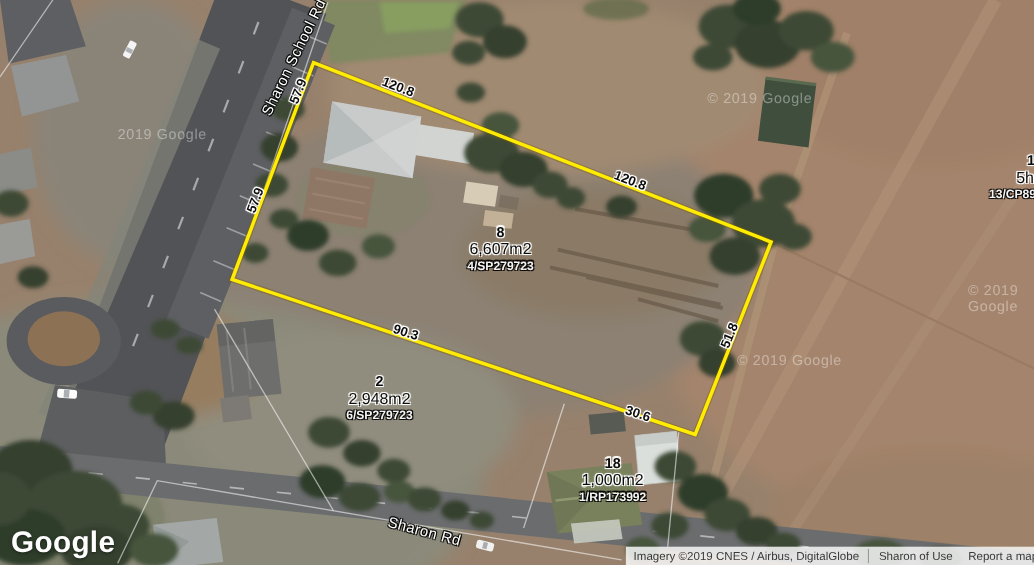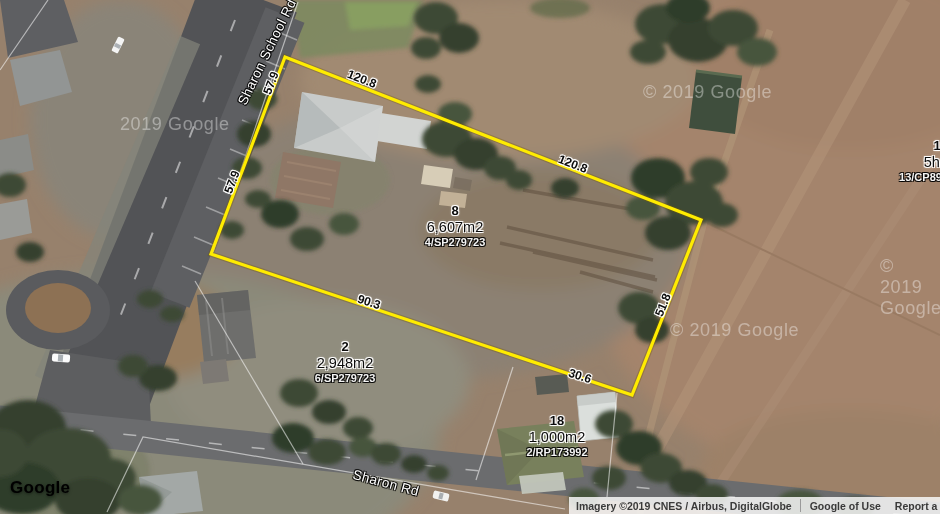--- a/index.html
+++ b/index.html
@@ -15,26 +15,26 @@
                    -1px 1px 0 rgba(0,0,0,.8),1px 1px 0 rgba(0,0,0,.8),0 0 2px rgba(0,0,0,.7);}
   .parcel{position:absolute;text-align:center;line-height:1.15;}
   .parcel .lot {font-size:13px;font-weight:700;display:block;}
   .parcel .area{font-size:14.5px;display:block;}
   .parcel .lot,.parcel .area{color:#0c0c0c;
        text-shadow:-1px -1px 0 rgba(255,255,255,.9),1px -1px 0 rgba(255,255,255,.9),
                    -1px 1px 0 rgba(255,255,255,.9),1px 1px 0 rgba(255,255,255,.9),0 0 3px #fff;}
   .parcel .plan{font-size:11px;font-weight:700;display:block;color:#f4f4f4;
        text-shadow:-1px -1px 0 rgba(0,0,0,.85),1px -1px 0 rgba(0,0,0,.85),
                    -1px 1px 0 rgba(0,0,0,.85),1px 1px 0 rgba(0,0,0,.85);}
-  .wm{position:absolute;font-size:18px;color:rgba(255,255,255,.38);letter-spacing:.6px;}
-  #google-logo{position:absolute;left:10px;top:478px;font-size:17px;font-weight:700;
-       color:#000000;letter-spacing:.3px;text-shadow:0 1px 3px rgba(0,0,0,.5);cursor:pointer;}
+  .wm{position:absolute;font-size:13px;color:rgba(255,255,255,.38);letter-spacing:.6px;}
+  #google-logo{position:absolute;left:10px;top:478px;font-size:27px;font-weight:700;
+       color:#ffffff;letter-spacing:.3px;text-shadow:0 1px 3px rgba(0,0,0,.5);cursor:pointer;}
   #attrib{position:absolute;left:569px;right:0;top:497px;height:17px;
        background:rgba(248,248,248,.85);display:flex;align-items:center;
-       font-size:10.5px;color:#3a3a3a;overflow:hidden;font-weight:bold;}
+       font-size:10.5px;color:#3a3a3a;overflow:hidden;}
   #attrib .sep{width:1px;height:13px;background:#9a9a9a;margin:0 9px 0 8px;flex:none;}
   #attrib .credit{margin-left:7px;flex:none;}
   #attrib a{color:#3a3a3a;text-decoration:none;flex:none;cursor:pointer;}
   #attrib .terms{margin-right:14px;}
 </style>
 </head>
 <body>
 
 <div id="stage">
 
@@ -294,35 +294,35 @@
     <span class="plan">4/SP279723</span>
   </div>
   <div class="parcel" style="left:345px;top:340px;transform:translateX(-50%);">
     <span class="lot">2</span>
     <span class="area">2,948m2</span>
     <span class="plan">6/SP279723</span>
   </div>
   <div class="parcel" style="left:557px;top:414px;transform:translateX(-50%);">
     <span class="lot">18</span>
     <span class="area">1,000m2</span>
-    <span class="plan">2/RP173992</span>
+    <span class="plan">1/RP173992</span>
   </div>
   <div class="parcel" style="right:-8px;top:139px;text-align:right;">
     <span class="lot">18</span>
     <span class="area">5ha</span>
     <span class="plan">13/CP892</span>
   </div>
 
-  <div class="wm" style="left:120px;top:114px;">2019 Google</div>
+  <div class="wm" style="left:107px;top:114px;">2019 Google</div>
   <div class="wm" style="left:643px;top:82px;">© 2019 Google</div>
   <div class="wm" style="left:670px;top:320px;">© 2019 Google</div>
   <div class="wm" style="left:880px;top:256px;">© 2019 Google</div>
 
   <div id="google-logo">Google</div>
 
   <div id="attrib">
     <span class="credit">Imagery ©2019 CNES / Airbus, DigitalGlobe</span>
     <span class="sep"></span>
-    <a class="terms">Google of Use</a>
+    <a class="terms">Sharon of Use</a>
     <a class="report">Report a map error</a>
   </div>
 
 </div>
 
 </body></html>

